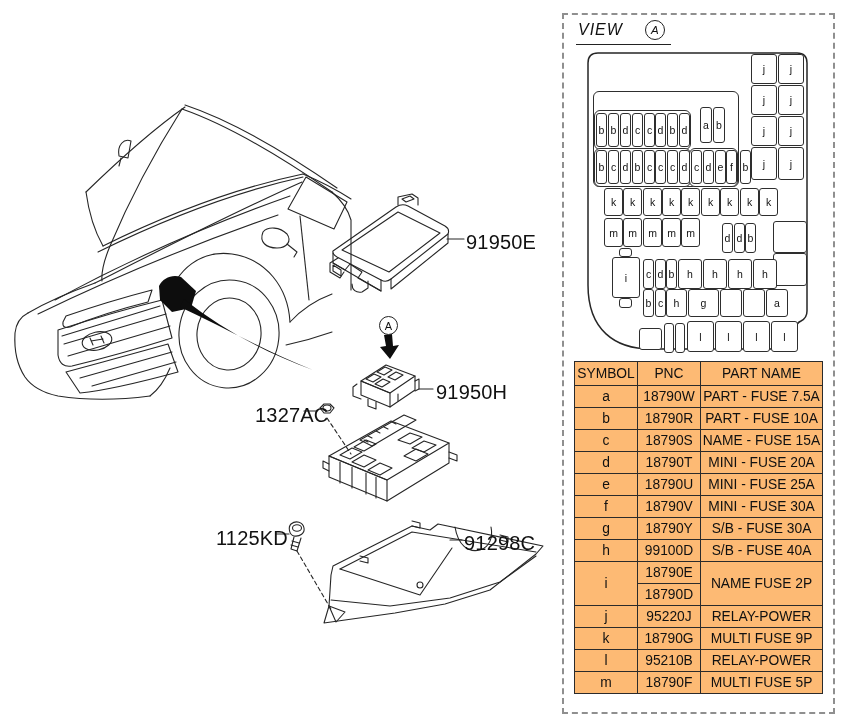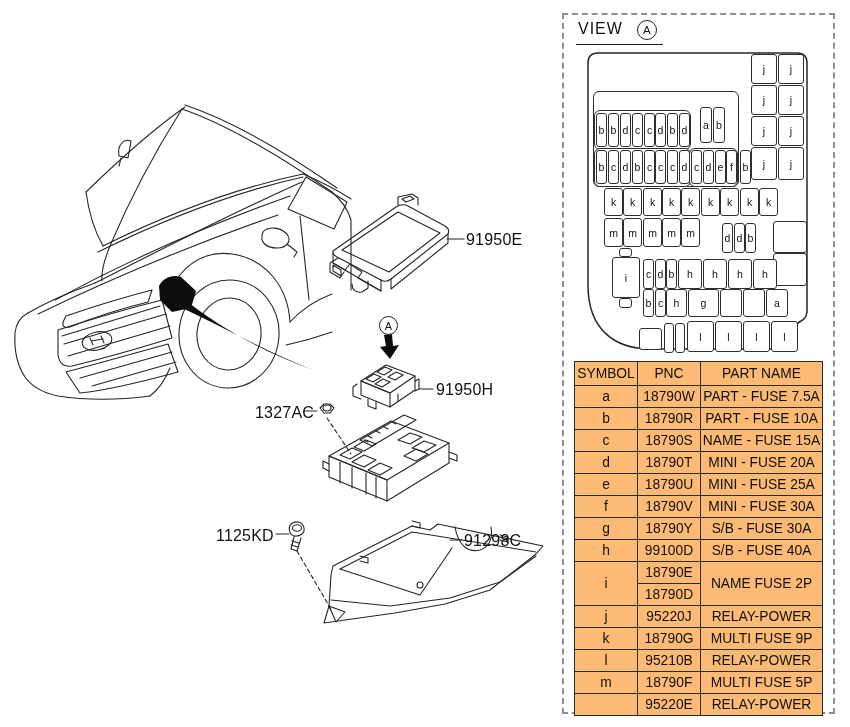--- a/index.html
+++ b/index.html
@@ -1,24 +1,24 @@
 <!DOCTYPE html>
 <html><head>
 <meta charset="utf-8">
 <style>
   html,body{margin:0;padding:0;background:#ffffff;}
   body{width:850px;height:727px;overflow:hidden;font-family:"Liberation Sans",sans-serif;color:#1c1c1c;}
   .stage{position:relative;width:850px;height:727px;background:#fff;}
   svg{position:absolute;left:0;top:0;}
   .lineart{stroke:#262626;fill:none;stroke-width:1.1;stroke-linecap:round;stroke-linejoin:round;}
   .solid{fill:#0d0d0d;stroke:none;}
-  .part-label{position:absolute;font-size:16px;letter-spacing:.2px;color:#111;white-space:nowrap;}
+  .part-label{position:absolute;font-size:20px;letter-spacing:.2px;color:#111;white-space:nowrap;}
   
   .view-panel{position:absolute;left:562px;top:13px;width:273px;height:701px;border:2px dashed #8f8f8f;box-sizing:border-box;background:#fff;}
-  .view-title{position:absolute;left:576px;top:20px;padding:0 6px 4px 2px;border-bottom:1.6px solid #222;font-size:16px;letter-spacing:1px;color:#111;display:flex;align-items:flex-start;gap:14px;}
+  .view-title{position:absolute;left:576px;top:20px;padding:0 6px 4px 2px;border-bottom:1.6px solid #222;font-size:16px;letter-spacing:1px;color:#111;display:flex;align-items:center;gap:22px;font-style:italic;}
   .circle-a{display:inline-flex;width:18px;height:18px;border:1.4px solid #222;border-radius:50%;align-items:center;justify-content:center;font-size:11.5px;letter-spacing:0;}
   .callout-a{position:absolute;left:379px;top:316px;width:17px;height:17px;border:1.3px solid #222;border-radius:50%;display:flex;align-items:center;justify-content:center;font-size:11px;color:#111;background:#fff;}
   
   .fusebox{position:absolute;left:585px;top:50px;width:228px;height:306px;}
   .fusebox .cell{position:absolute;border:1.1px solid #2e2e2e;border-radius:3px;background:#fff;display:flex;align-items:center;justify-content:center;font-size:10.5px;color:#111;box-sizing:border-box;}
   .fusebox .cell.group{border-radius:6px;}
   
   .ptable{position:absolute;left:574px;top:361px;border-collapse:collapse;table-layout:fixed;background:#fdba74;}
   .ptable th,.ptable td{border:1.6px solid #2b2b2b;text-align:center;vertical-align:middle;font-weight:normal;font-size:13.8px;color:#111;padding:0 1px;overflow:hidden;white-space:nowrap;}
   .ptable th{height:23px;}
@@ -336,21 +336,16 @@
         <tr>
           <td>l</td>
           <td>95210B</td>
           <td>RELAY-POWER</td>
         </tr>
         <tr>
           <td>m</td>
           <td>18790F</td>
           <td>MULTI FUSE 5P</td>
         </tr>
-        <tr>
-          <td></td>
-          <td>95220E</td>
-          <td>RELAY-POWER</td>
-        </tr>
       </tbody>
   </table>
 
 </div>
 
 </body></html>

